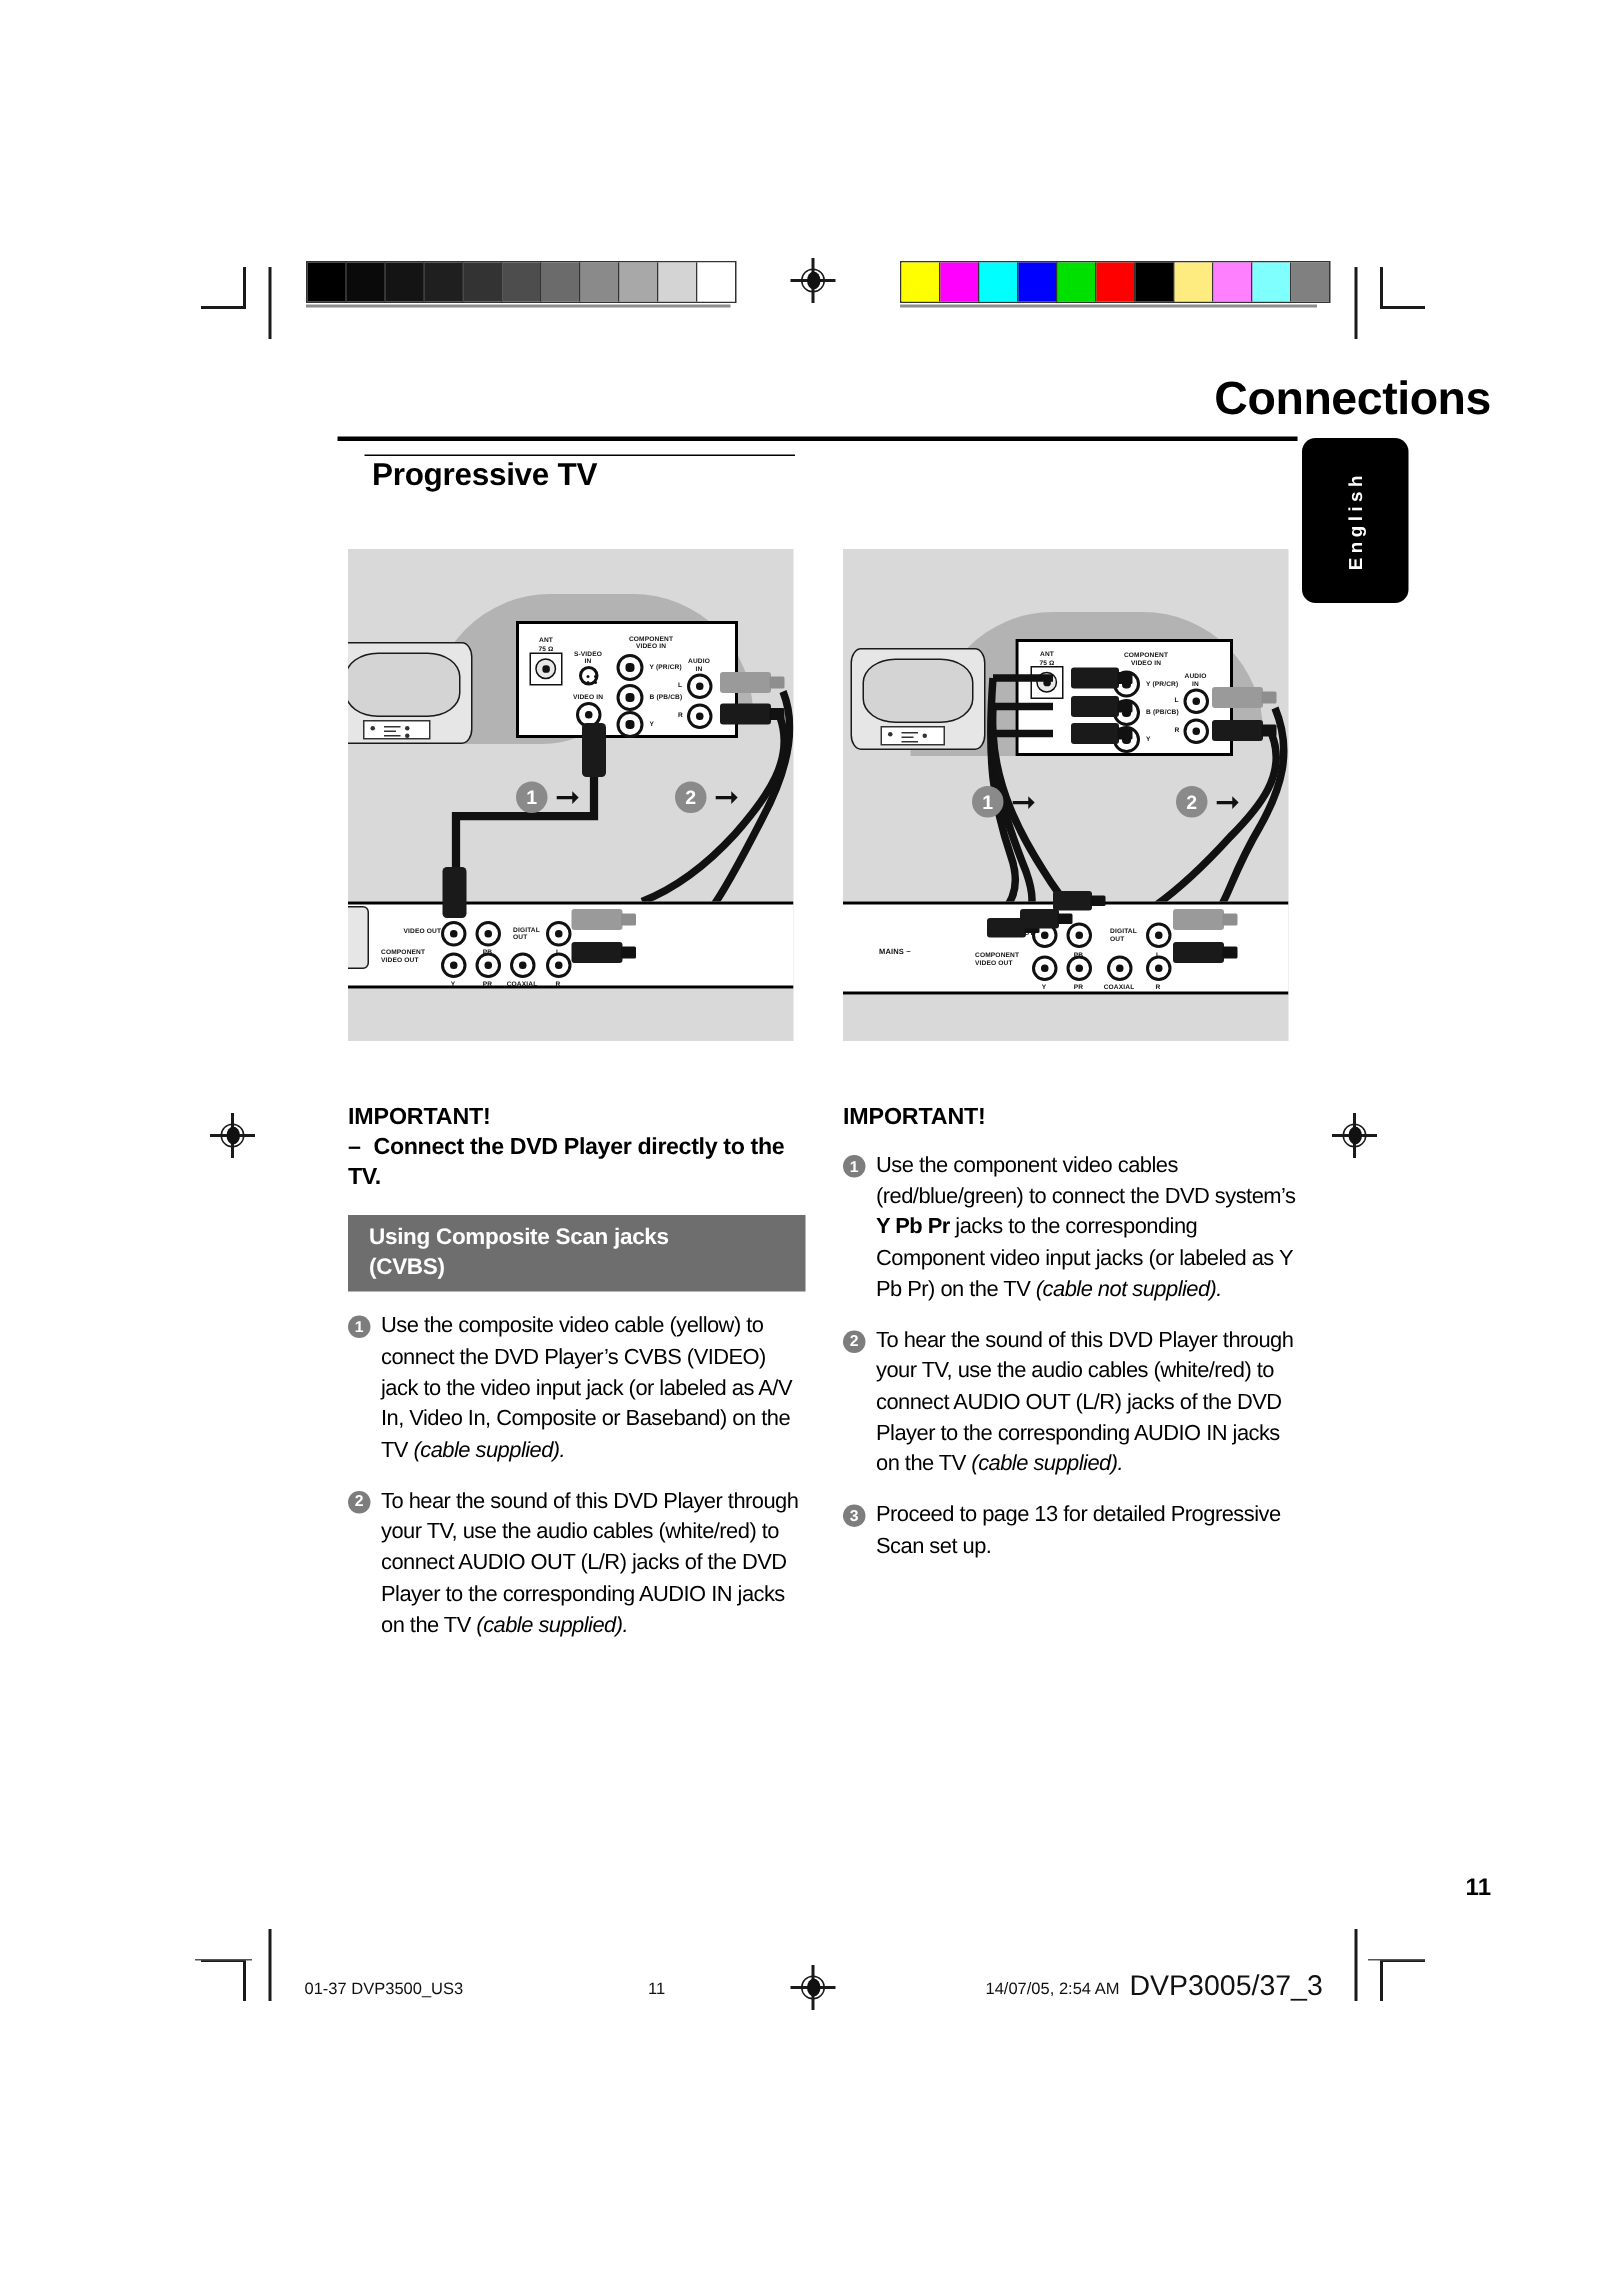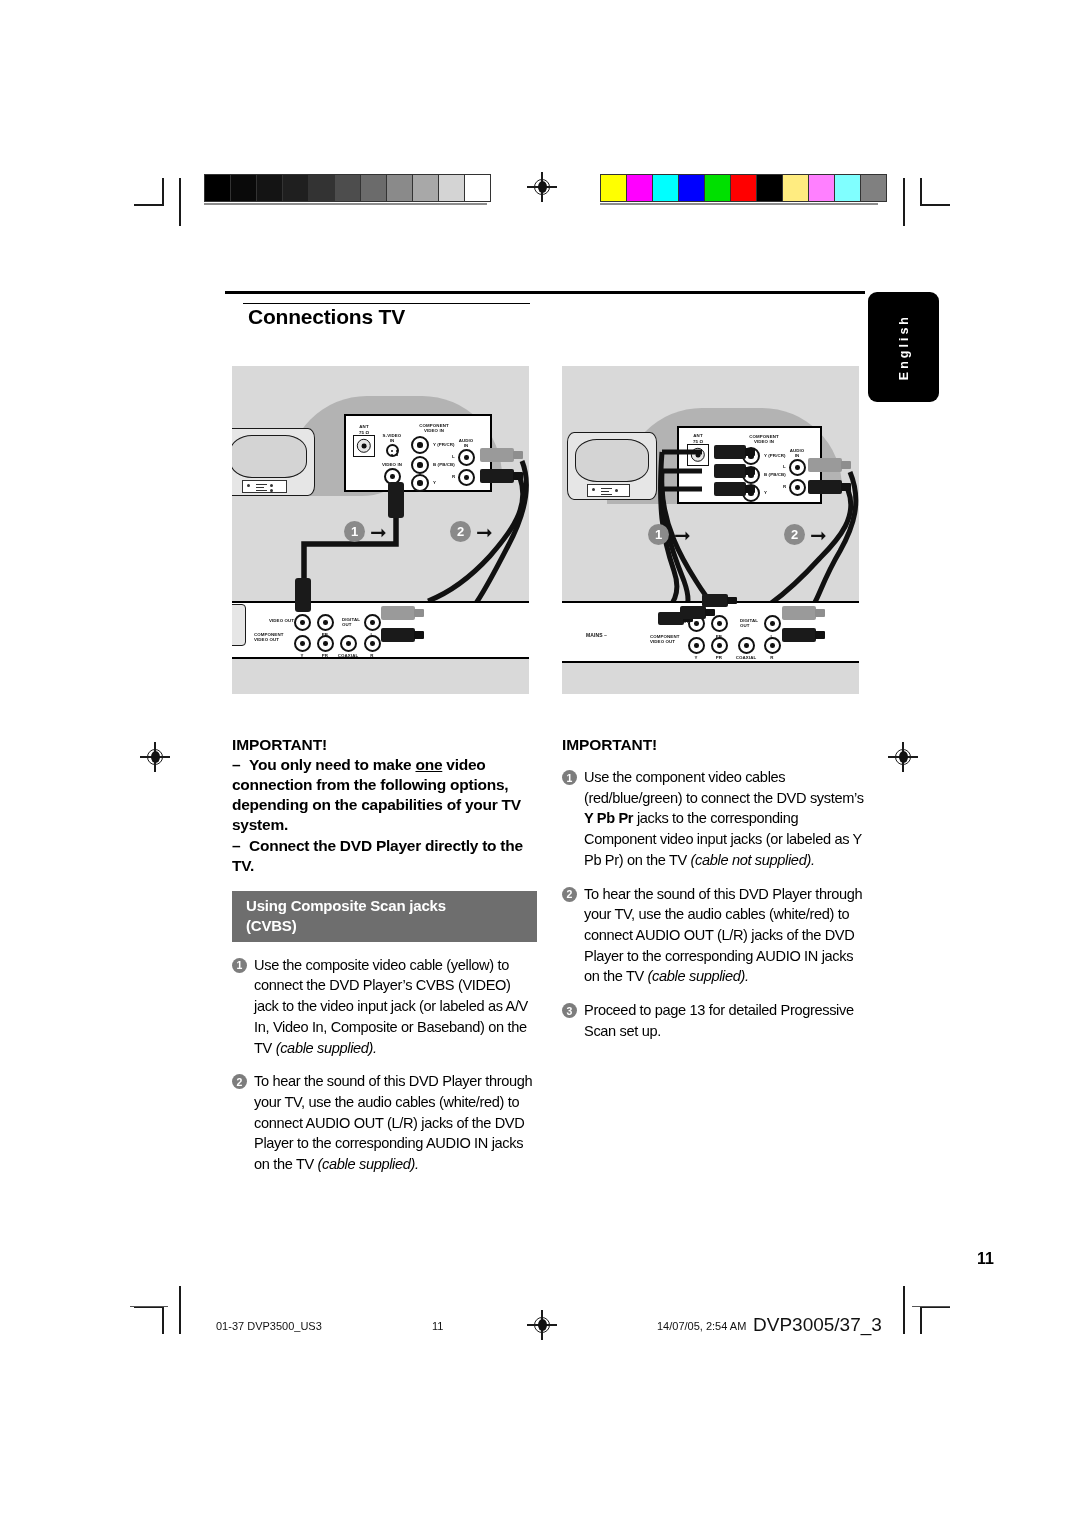--- a/index.html
+++ b/index.html
@@ -170,23 +170,24 @@
       <span class="rc"></span>
       <span class="rd"></span>
   </div>
   <div class="regmark" style="left:527px;top:1310px;">
     <span class="rh"></span>
       <span class="rv"></span>
       <span class="rc"></span>
       <span class="rd"></span>
   </div>
 
+  <div class="chaptertitle">Connections</div>
   <div class="rule-main"></div>
   <div class="rule-sub"></div>
-  <div class="sectiontitle">Connections TV</div>
+  <div class="sectiontitle">Progressive TV</div>
 
   <div class="langtab">
     <span>English</span>
   </div>
 
   <div class="fig" style="left:232px;top:366px;width:297px;height:328px;">
 
     <div class="tv-shadow" style="left:55px;top:30px;width:215px;height:80px;border-radius:110px 110px 0 0;"></div>
     <div class="tv-shadow" style="left:40px;top:70px;width:150px;height:60px;border-radius:0 0 60px 0;"></div>
 
@@ -410,23 +411,20 @@
         <span class="barrel"></span>
       </div>
     <div class="plug" style="left:220px;top:262px;width:34px;height:14px;">
         <span class="barrel"></span>
       </div>
   </div>
 
   <div class="col left" style="top:736px;">
     <p class="imp-title">IMPORTANT!</p>
     <p class="imp-line">
-      <span class="dash">–</span>You only need to make <u>one</u> video connection from the following options, depending on the capabilities of your TV system.
-    </p>
-    <p class="imp-line">
       <span class="dash">–</span>Connect the DVD Player directly to the TV.
     </p>
 
     <div class="bar-head">
       <span>Using Composite Scan jacks</span><br>
       <span>(CVBS)</span>
     </div>
 
     <div class="step">
       <span class="num">1</span>
@@ -465,18 +463,18 @@
   </div>
   <div class="cmark" style="left:903px;top:1286px;">
     <i style="left:0;top:0;width:1.6px;height:48px;"></i>
     <i style="left:17px;top:20px;width:1.6px;height:28px;"></i>
     <i style="left:17px;top:20px;width:30px;height:1.6px;"></i>
   </div>
 
   <div class="foot-rule" style="left:130px;top:1306px;width:38px;"></div>
   <div class="foot-rule" style="left:912px;top:1306px;width:38px;"></div>
 
-  <div class="foot-t" style="left:216px;top:1320px;">01-37 DVP3500_US3</div>
+  <div class="foot-t" style="left:203px;top:1320px;">01-37 DVP3500_US3</div>
   <div class="foot-t" style="left:432px;top:1320px;">11</div>
   <div class="foot-t" style="left:657px;top:1320px;">14/07/05, 2:54 AM</div>
   <div class="foot-big" style="left:753px;top:1314px;">DVP3005/37_3</div>
 
 </div>
 
 </body></html>

